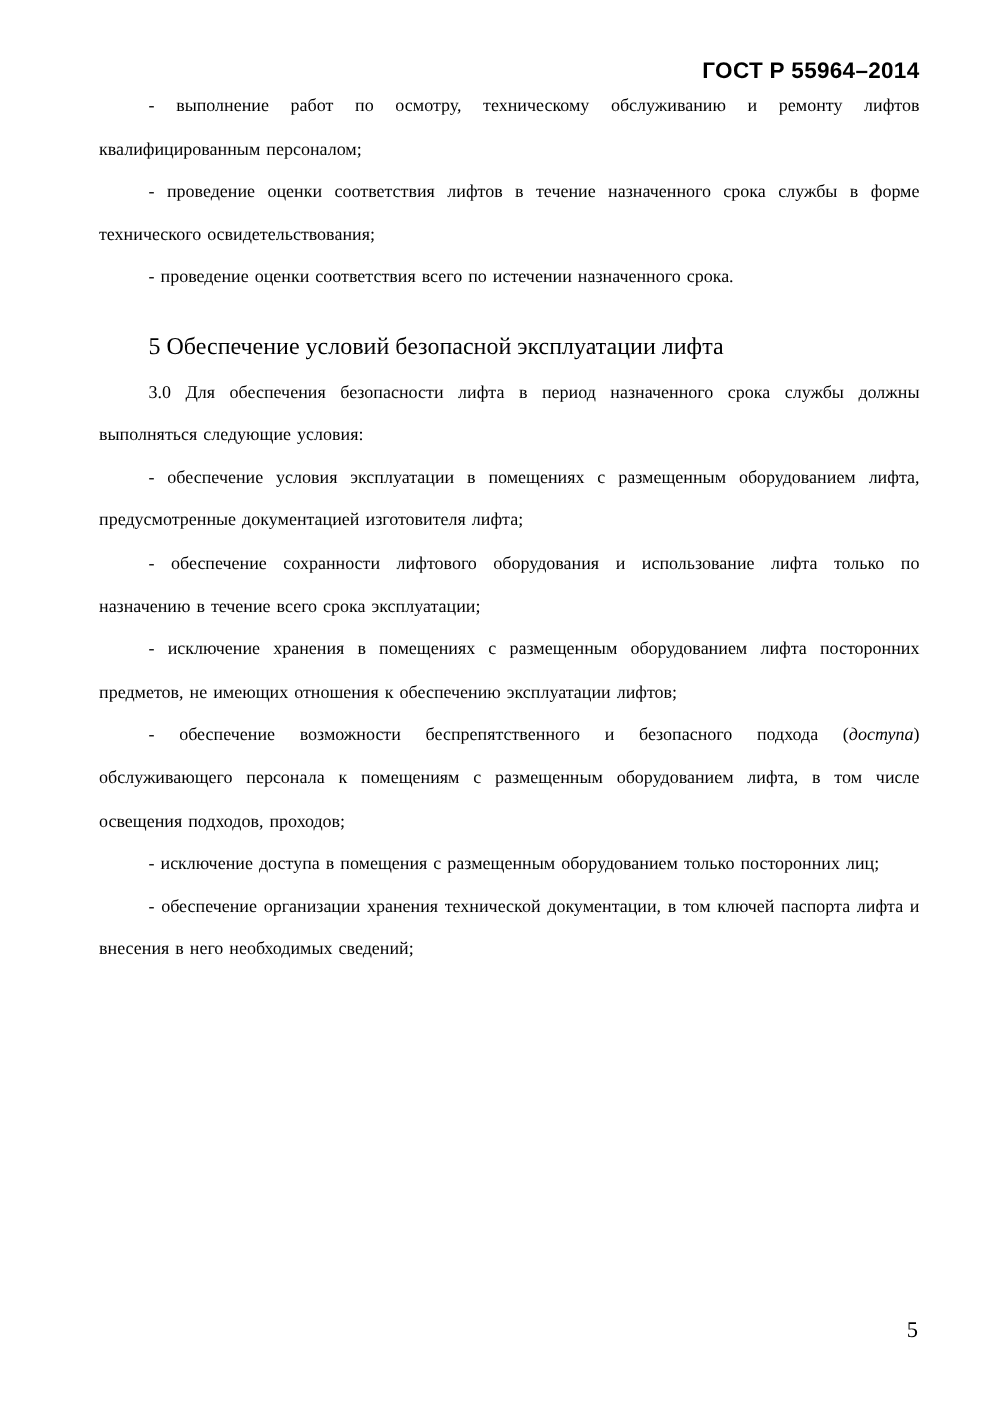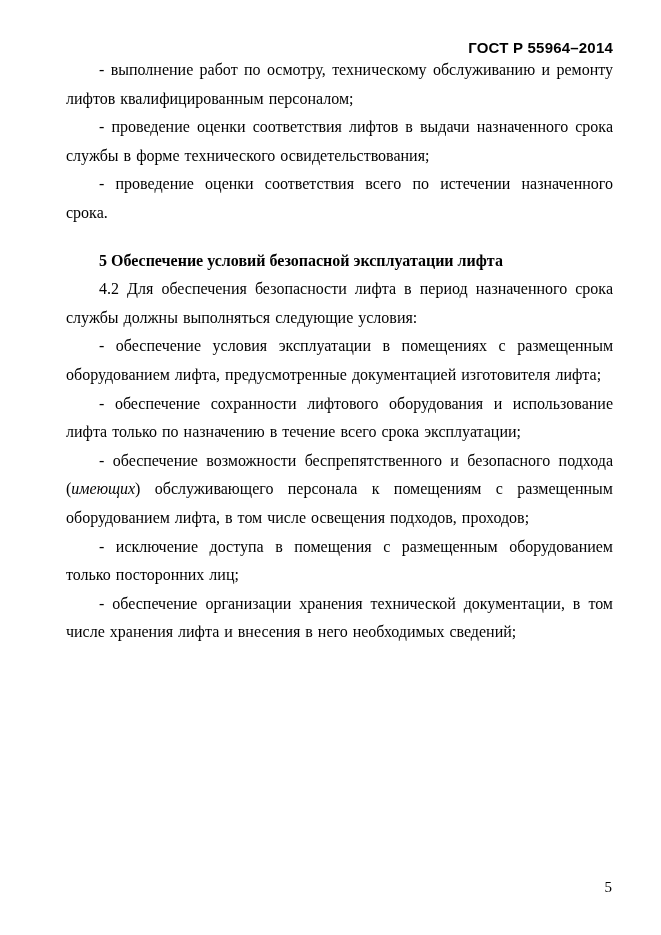--- a/index.html
+++ b/index.html
@@ -24,32 +24,32 @@
     font-size: 15px;
     line-height: 16px;
     text-align: right;
     letter-spacing: 0.2px;
   }
   .doc-body {
     margin: 0;
   }
   .doc-para {
     margin: 0;
-    font-size: 16px;
+    font-size: 12px;
     line-height: 28.6px;
     text-align: justify;
     text-align-last: left;
     text-indent: 33px;
     word-spacing: 1px;
   }
   .doc-heading {
     margin: 19px 0 0 0;
     font-size: 16px;
     line-height: 28.6px;
-    font-weight: bold;
+    font-weight: normal;
     text-align: left;
     text-indent: 33px;
   }
   .doc-para i {
     font-style: italic;
   }
   .page-number {
     position: absolute;
     top: 878px;
     right: 49px;
@@ -59,25 +59,26 @@
   }
 </style>
 </head>
 <body>
 
 <div class="page">
   <div class="doc-header">ГОСТ Р 55964–2014</div>
 
   <div class="doc-body">
       <p class="doc-para">- выполнение работ по осмотру, техническому обслуживанию и ремонту лифтов квалифицированным персоналом;</p>
-      <p class="doc-para">- проведение оценки соответствия лифтов в выдачи назначенного срока службы в форме технического освидетельствования;</p>
+      <p class="doc-para">- проведение оценки соответствия лифтов в течение назначенного срока службы в форме технического освидетельствования;</p>
       <p class="doc-para">- проведение оценки соответствия всего по истечении назначенного срока.</p>
       <h2 class="doc-heading">5 Обеспечение условий безопасной эксплуатации лифта</h2>
-      <p class="doc-para">4.2 Для обеспечения безопасности лифта в период назначенного срока службы должны выполняться следующие условия:</p>
+      <p class="doc-para">3.0 Для обеспечения безопасности лифта в период назначенного срока службы должны выполняться следующие условия:</p>
       <p class="doc-para">- обеспечение условия эксплуатации в помещениях с размещенным оборудованием лифта, предусмотренные документацией изготовителя лифта;</p>
       <p class="doc-para">- обеспечение сохранности лифтового оборудования и использование лифта только по назначению в течение всего срока эксплуатации;</p>
-      <p class="doc-para">- обеспечение возможности беспрепятственного и безопасного подхода (<i>имеющих</i>) обслуживающего персонала к помещениям с размещенным оборудованием лифта, в том числе освещения подходов, проходов;</p>
+      <p class="doc-para">- исключение хранения в помещениях с размещенным оборудованием лифта посторонних предметов, не имеющих отношения к обеспечению эксплуатации лифтов;</p>
+      <p class="doc-para">- обеспечение возможности беспрепятственного и безопасного подхода (<i>доступа</i>) обслуживающего персонала к помещениям с размещенным оборудованием лифта, в том числе освещения подходов, проходов;</p>
       <p class="doc-para">- исключение доступа в помещения с размещенным оборудованием только посторонних лиц;</p>
-      <p class="doc-para">- обеспечение организации хранения технической документации, в том числе хранения лифта и внесения в него необходимых сведений;</p>
+      <p class="doc-para">- обеспечение организации хранения технической документации, в том ключей паспорта лифта и внесения в него необходимых сведений;</p>
     </div>
 
   <div class="page-number">5</div>
 </div>
 
 </body></html>

